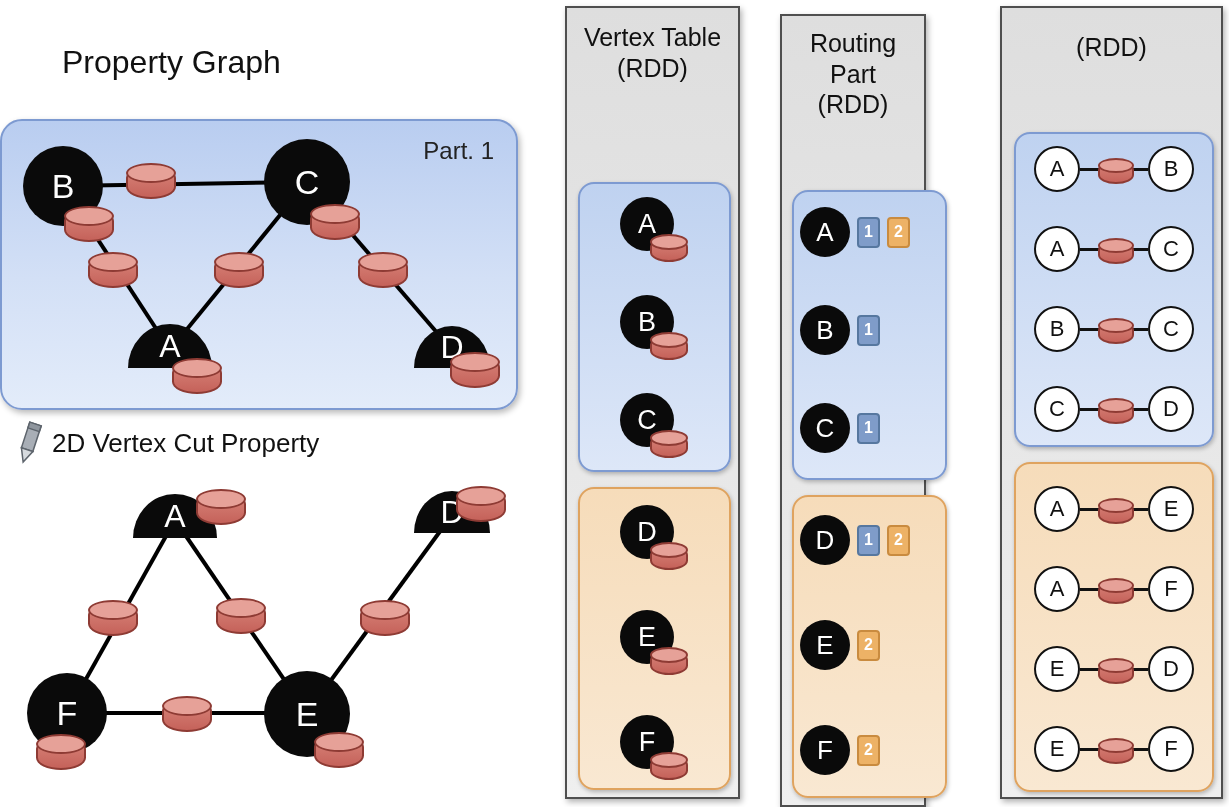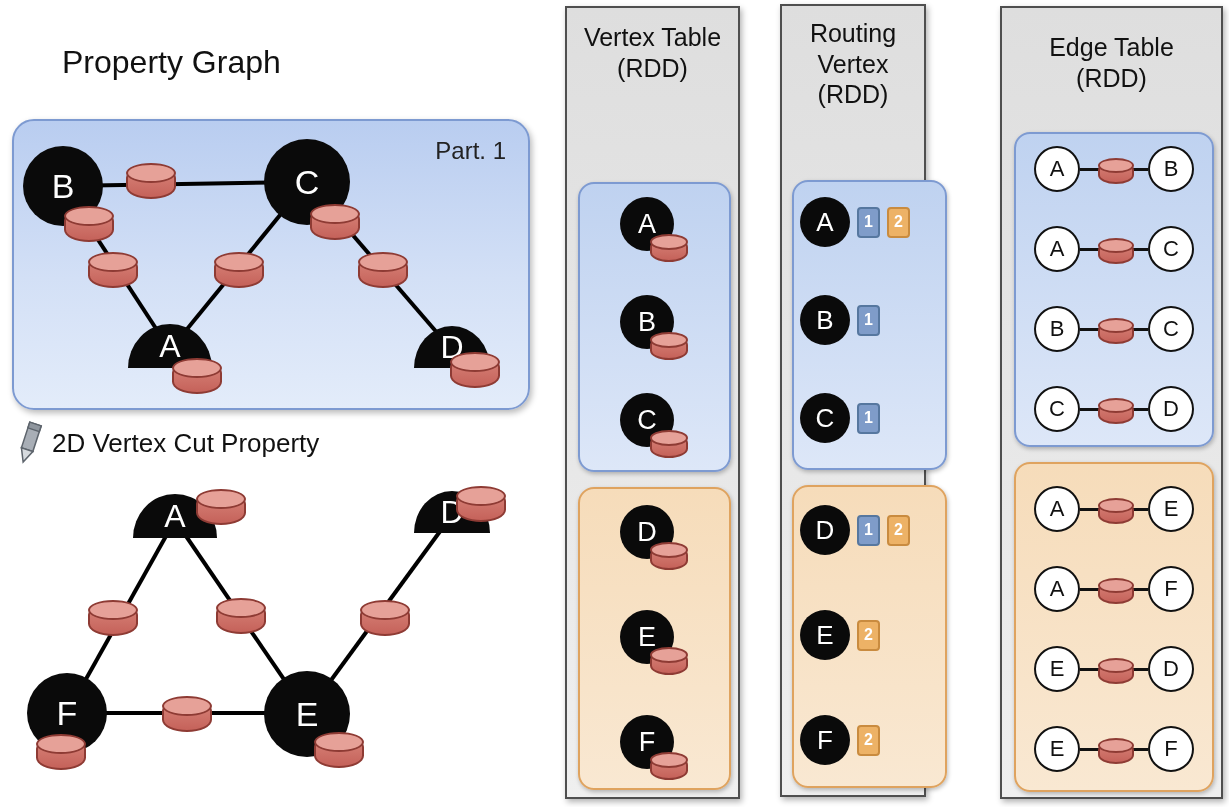--- a/index.html
+++ b/index.html
@@ -4,21 +4,21 @@
 <style>
   * { margin:0; padding:0; box-sizing:border-box; }
   body { background:#ffffff; }
   .canvas { position:relative; width:1229px; height:807px; background:#fff;
             font-family:"Liberation Sans", sans-serif; color:#111; overflow:hidden; }
 
   .pg-title { position:absolute; left:62px; top:44px; font-size:32px; }
   .cut-label { position:absolute; left:52px; top:428px; font-size:26px; }
 
   .part-box { position:absolute; border-radius:22px; border:2px solid; box-shadow:2px 3px 6px rgba(0,0,0,0.28); }
-  .part1-box { left:12px; top:119px; width:518px; height:291px;
+  .part1-box { left:0; top:119px; width:518px; height:291px;
                background:linear-gradient(180deg,#b9cdf0 0%,#d3e0f6 55%,#e3ecfa 100%); border-color:#7d9ad1; }
   .part2-box { left:8px; top:478px; width:518px; height:318px;
                background:linear-gradient(180deg,#f6debf 0%,#f3d7b1 50%,#f8e3c6 100%); border-color:#dfa35f; }
   .part-label { position:absolute; font-size:24px; color:#222; }
 
   .edges-svg { position:absolute; left:0; top:0; z-index:1; pointer-events:none; }
   .edges-svg line { stroke:#000; stroke-width:4; }
 
   .vfull, .vhalf { position:absolute; background:#0a0a0a; color:#fff; display:flex;
                    align-items:center; justify-content:center; z-index:2; }
@@ -133,24 +133,24 @@
 
     <div class="inner-box inner-orange" style="left:11px;top:479px;width:153px;height:303px;"></div>
     <div class="vt-circle" style="left:53px;top:497px;">D</div>
     <div class="cyl" style="left:83px;top:534px;width:34px;height:24px;"></div>
     <div class="vt-circle" style="left:53px;top:602px;">E</div>
     <div class="cyl" style="left:83px;top:639px;width:34px;height:24px;"></div>
     <div class="vt-circle" style="left:53px;top:707px;">F</div>
     <div class="cyl" style="left:83px;top:744px;width:34px;height:24px;"></div>
   </div>
 
-  <div class="column" style="left:780px;top:4px;width:146px;height:793px;">
+  <div class="column" style="left:780px;top:14px;width:146px;height:793px;">
     <div class="col-title" style="top:12px;">
       <div>Routing</div>
-      <div>Vertex</div>
+      <div>Part</div>
       <div>(RDD)</div>
     </div>
 
     <div class="inner-box inner-blue" style="left:10px;top:174px;width:155px;height:290px;"></div>
     <div class="rt-row" style="top:191px;">
       <div class="rt-circle">A</div>
       <div class="badge b1">1</div>
       <div class="badge b2">2</div>
     </div>
     <div class="rt-row" style="top:289px;">
@@ -173,21 +173,20 @@
       <div class="badge b2">2</div>
     </div>
     <div class="rt-row" style="top:709px;">
       <div class="rt-circle">F</div>
       <div class="badge b2">2</div>
     </div>
   </div>
 
   <div class="column" style="left:1000px;top:6px;width:223px;height:793px;">
     <div class="col-title" style="top:24px;">
-      <div>Edge Table</div>
       <div>(RDD)</div>
     </div>
 
     <div class="inner-box inner-blue" style="left:12px;top:124px;width:200px;height:315px;"></div>
     <div class="edge-row" style="top:138px;">
       <div class="wcircle">A</div>
       <div class="edge-line"></div>
       <div class="wcircle">B</div>
       <div class="cyl cyl-edge"></div>
     </div>

